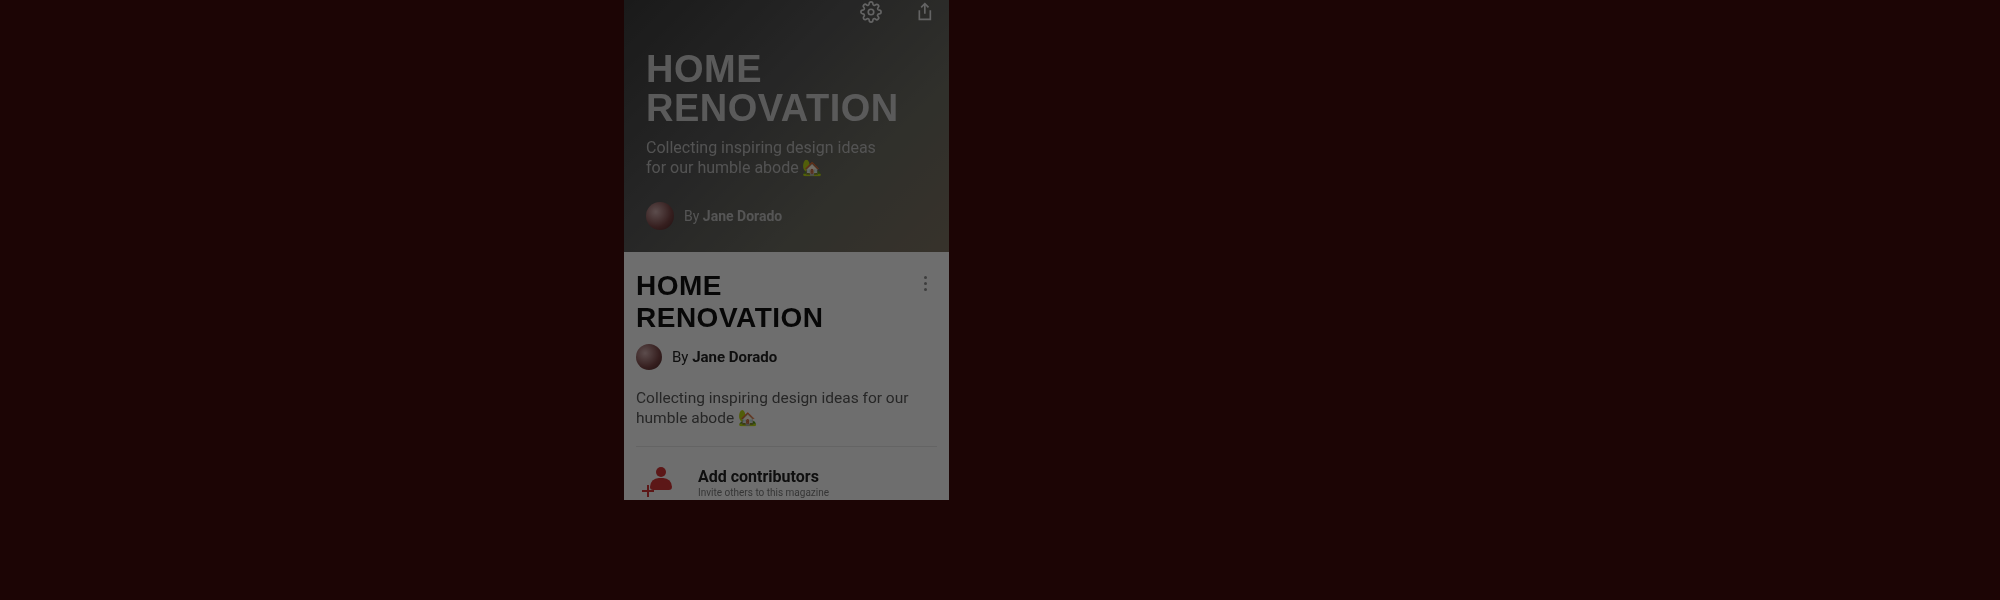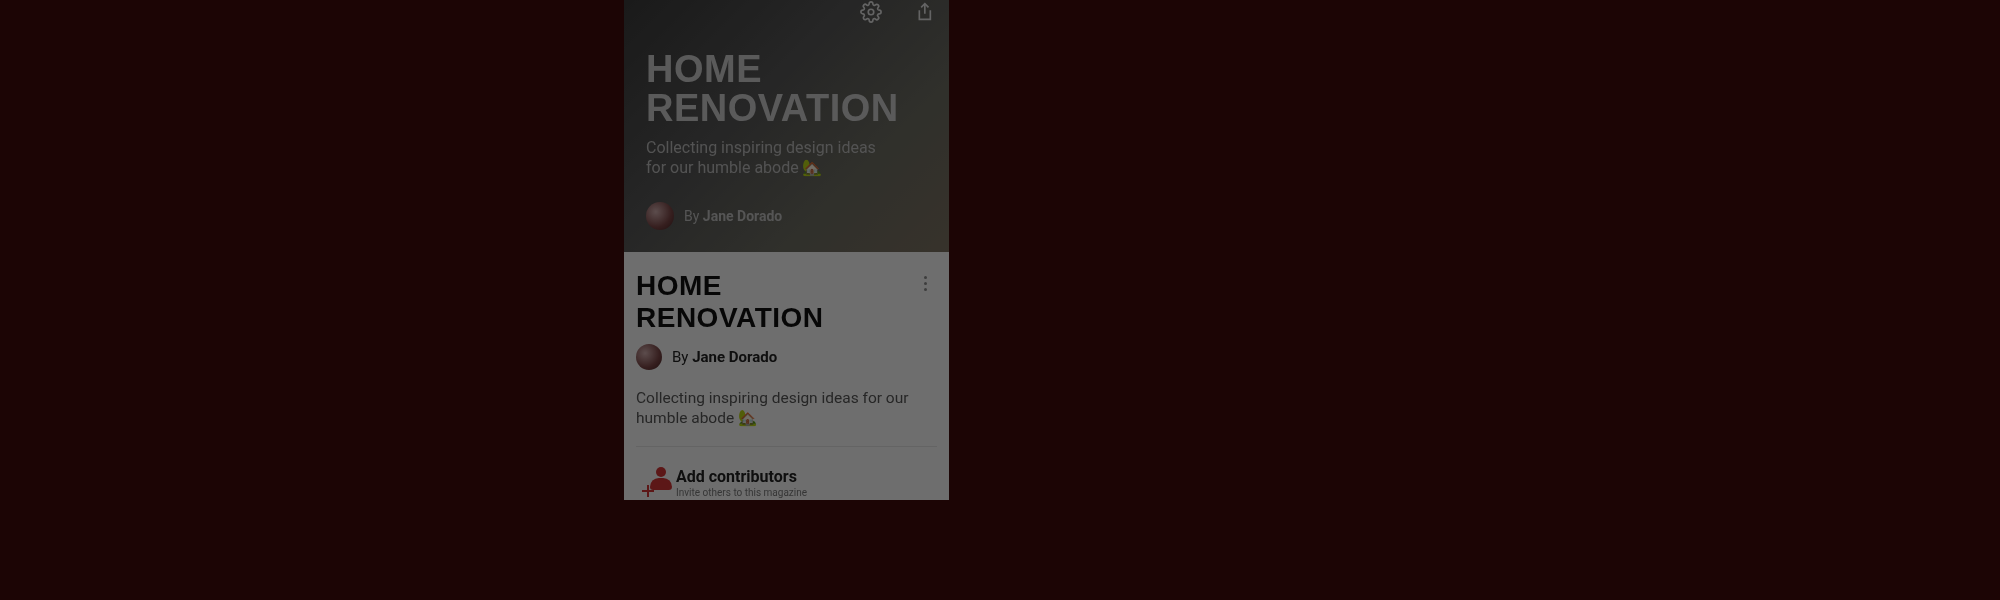--- a/index.html
+++ b/index.html
@@ -17,21 +17,21 @@
   .avatar { width:28px; height:28px; border-radius:50%; background:radial-gradient(circle at 35% 35%, #caa 0%, #744 60%, #422 100%); flex-shrink:0; }
   .section { background:#f4f4f4; padding:18px 12px 0 12px; }
   .sec-head { display:flex; align-items:flex-start; }
   .sec-title { font-family:"Arial Black","Helvetica Neue",Arial,sans-serif; font-weight:900; font-size:28px; letter-spacing:0.5px; color:#111; flex:1; text-transform:uppercase; }
   .more { width:24px; display:flex; flex-direction:column; align-items:center; gap:3px; padding-top:6px; cursor:pointer; }
   .more span { width:3px; height:3px; border-radius:50%; background:#888; }
   .sec-author { display:flex; align-items:center; gap:10px; margin-top:10px; font-size:15px; color:#222; }
   .sec-author .avatar { width:26px; height:26px; }
   .sec-desc { margin-top:18px; color:#555; font-size:15.5px; line-height:1.3; }
   .divider { border:none; border-top:1px solid #ddd; margin:18px 0 0 0; }
-  .contrib { display:flex; align-items:center; padding:18px 6px; cursor:pointer; }
+  .contrib { display:flex; align-items:center; gap:22px; padding:18px 6px; cursor:pointer; }
   .contrib-icon { width:34px; height:34px; position:relative; }
   .contrib-icon .person { position:absolute; right:4px; top:2px; width:22px; height:22px; }
   .contrib-icon .person::before { content:""; position:absolute; top:0; left:6px; width:10px; height:10px; border-radius:50%; background:#c33; }
   .contrib-icon .person::after { content:""; position:absolute; top:11px; left:0; width:22px; height:12px; border-radius:11px 11px 4px 4px; background:#c33; }
   .contrib-icon .plus { position:absolute; left:0; bottom:2px; width:12px; height:12px; }
   .contrib-icon .plus::before,.contrib-icon .plus::after { content:""; position:absolute; background:#c33; }
   .contrib-icon .plus::before { left:5px; top:0; width:2px; height:12px; }
   .contrib-icon .plus::after { top:5px; left:0; height:2px; width:12px; }
   .contrib-text .t1 { font-weight:700; color:#222; font-size:16px; }
   .contrib-text .t2 { color:#777; font-size:10px; margin-top:1px; }

